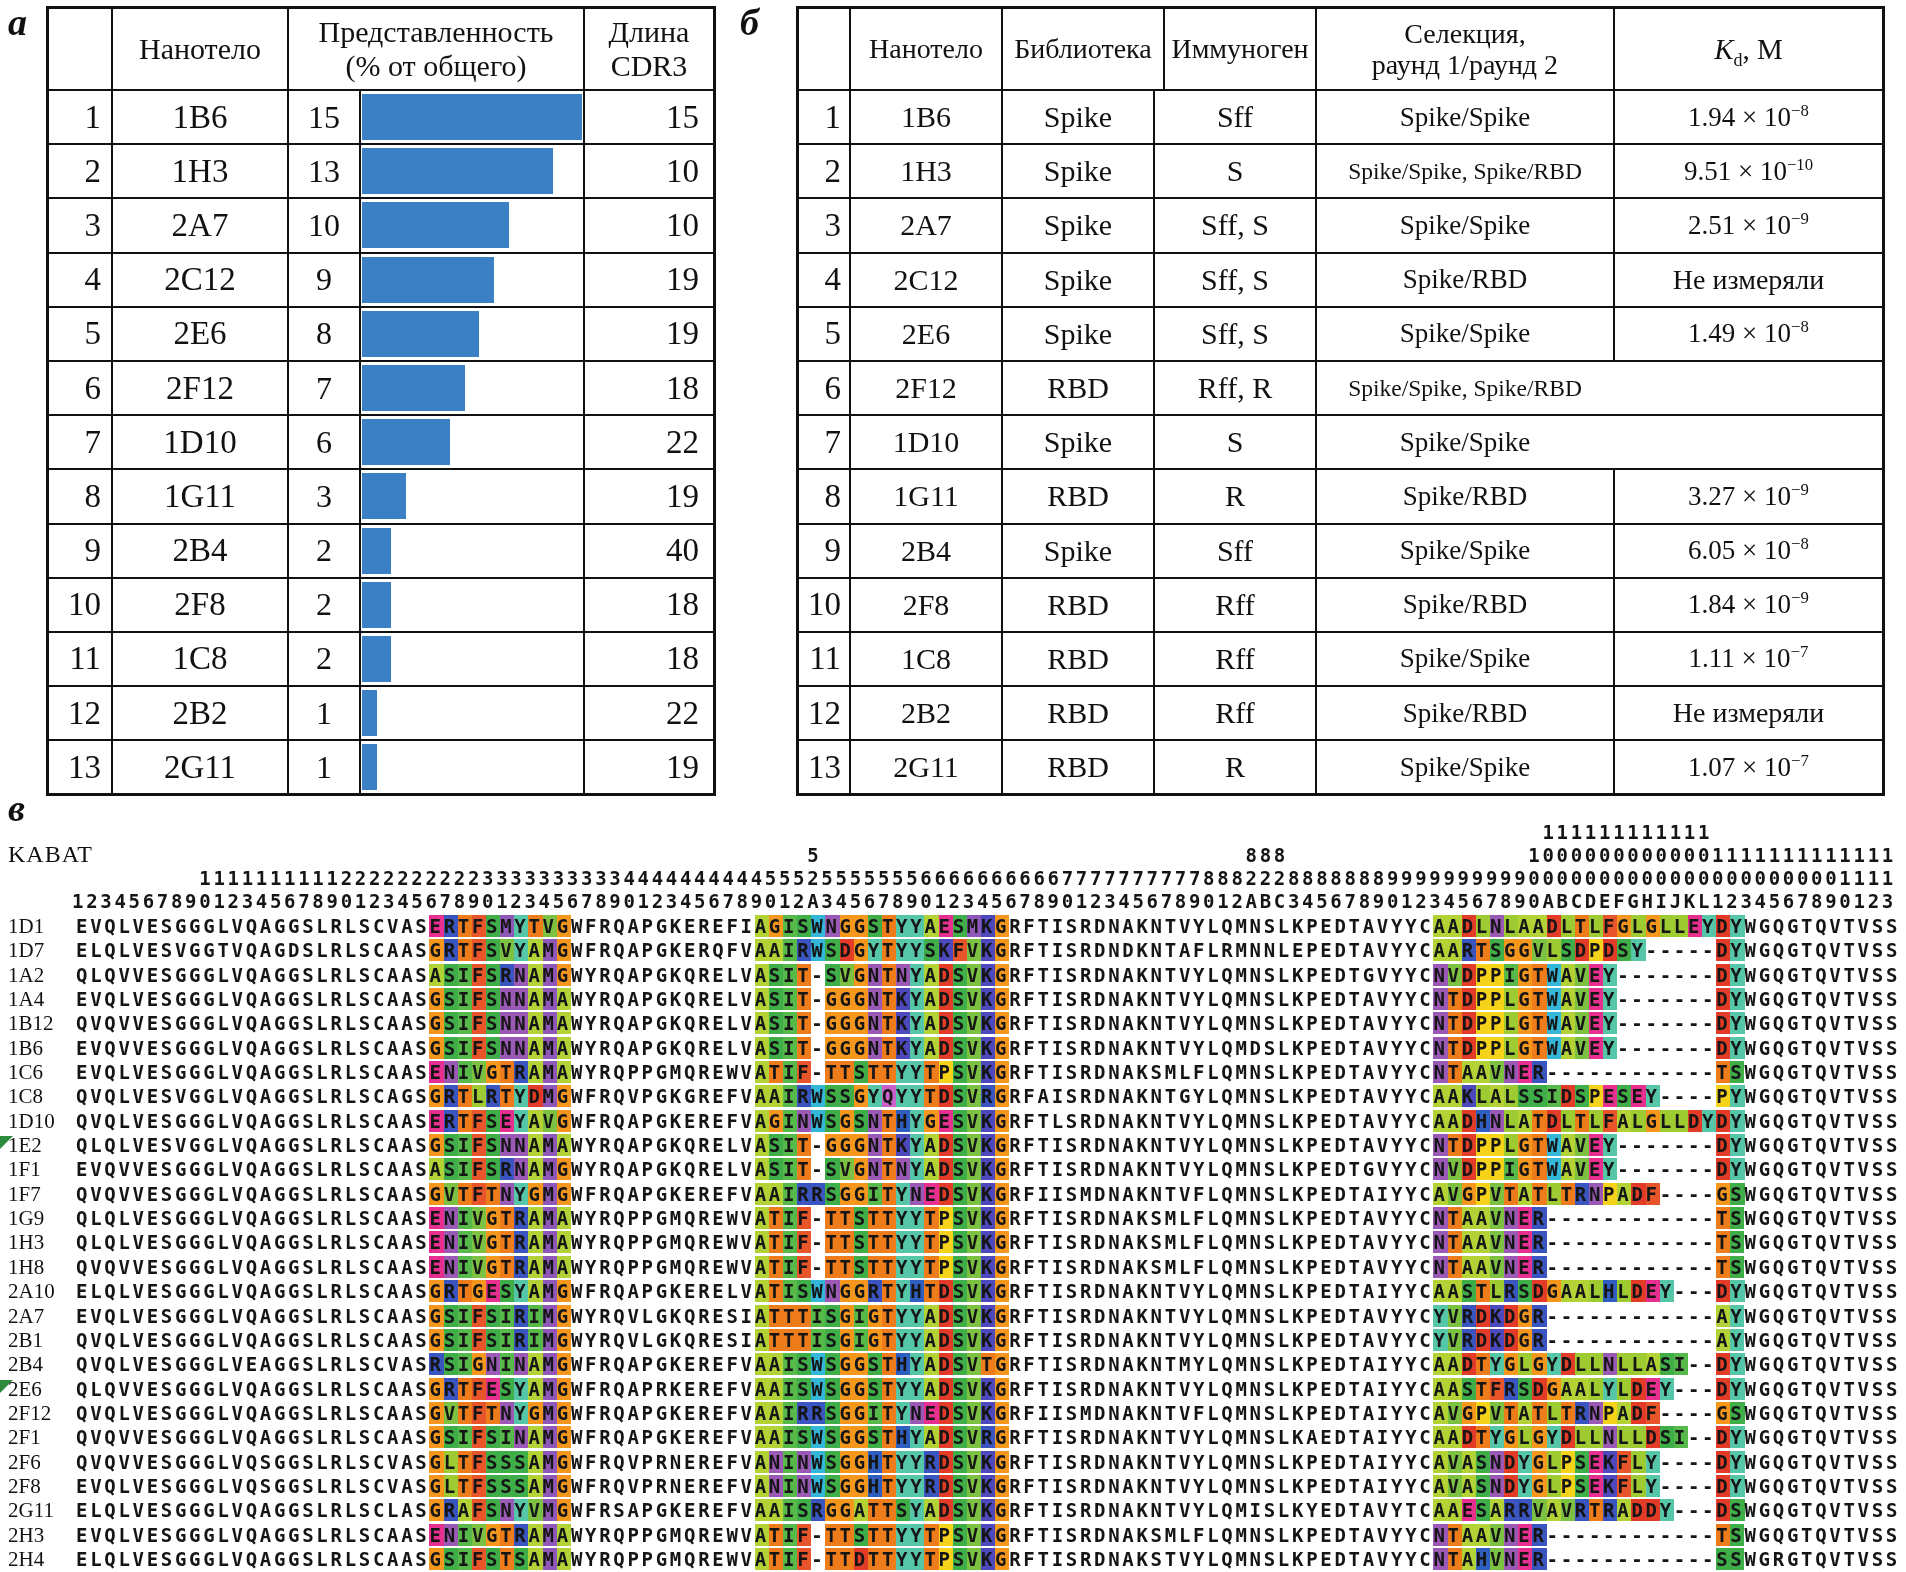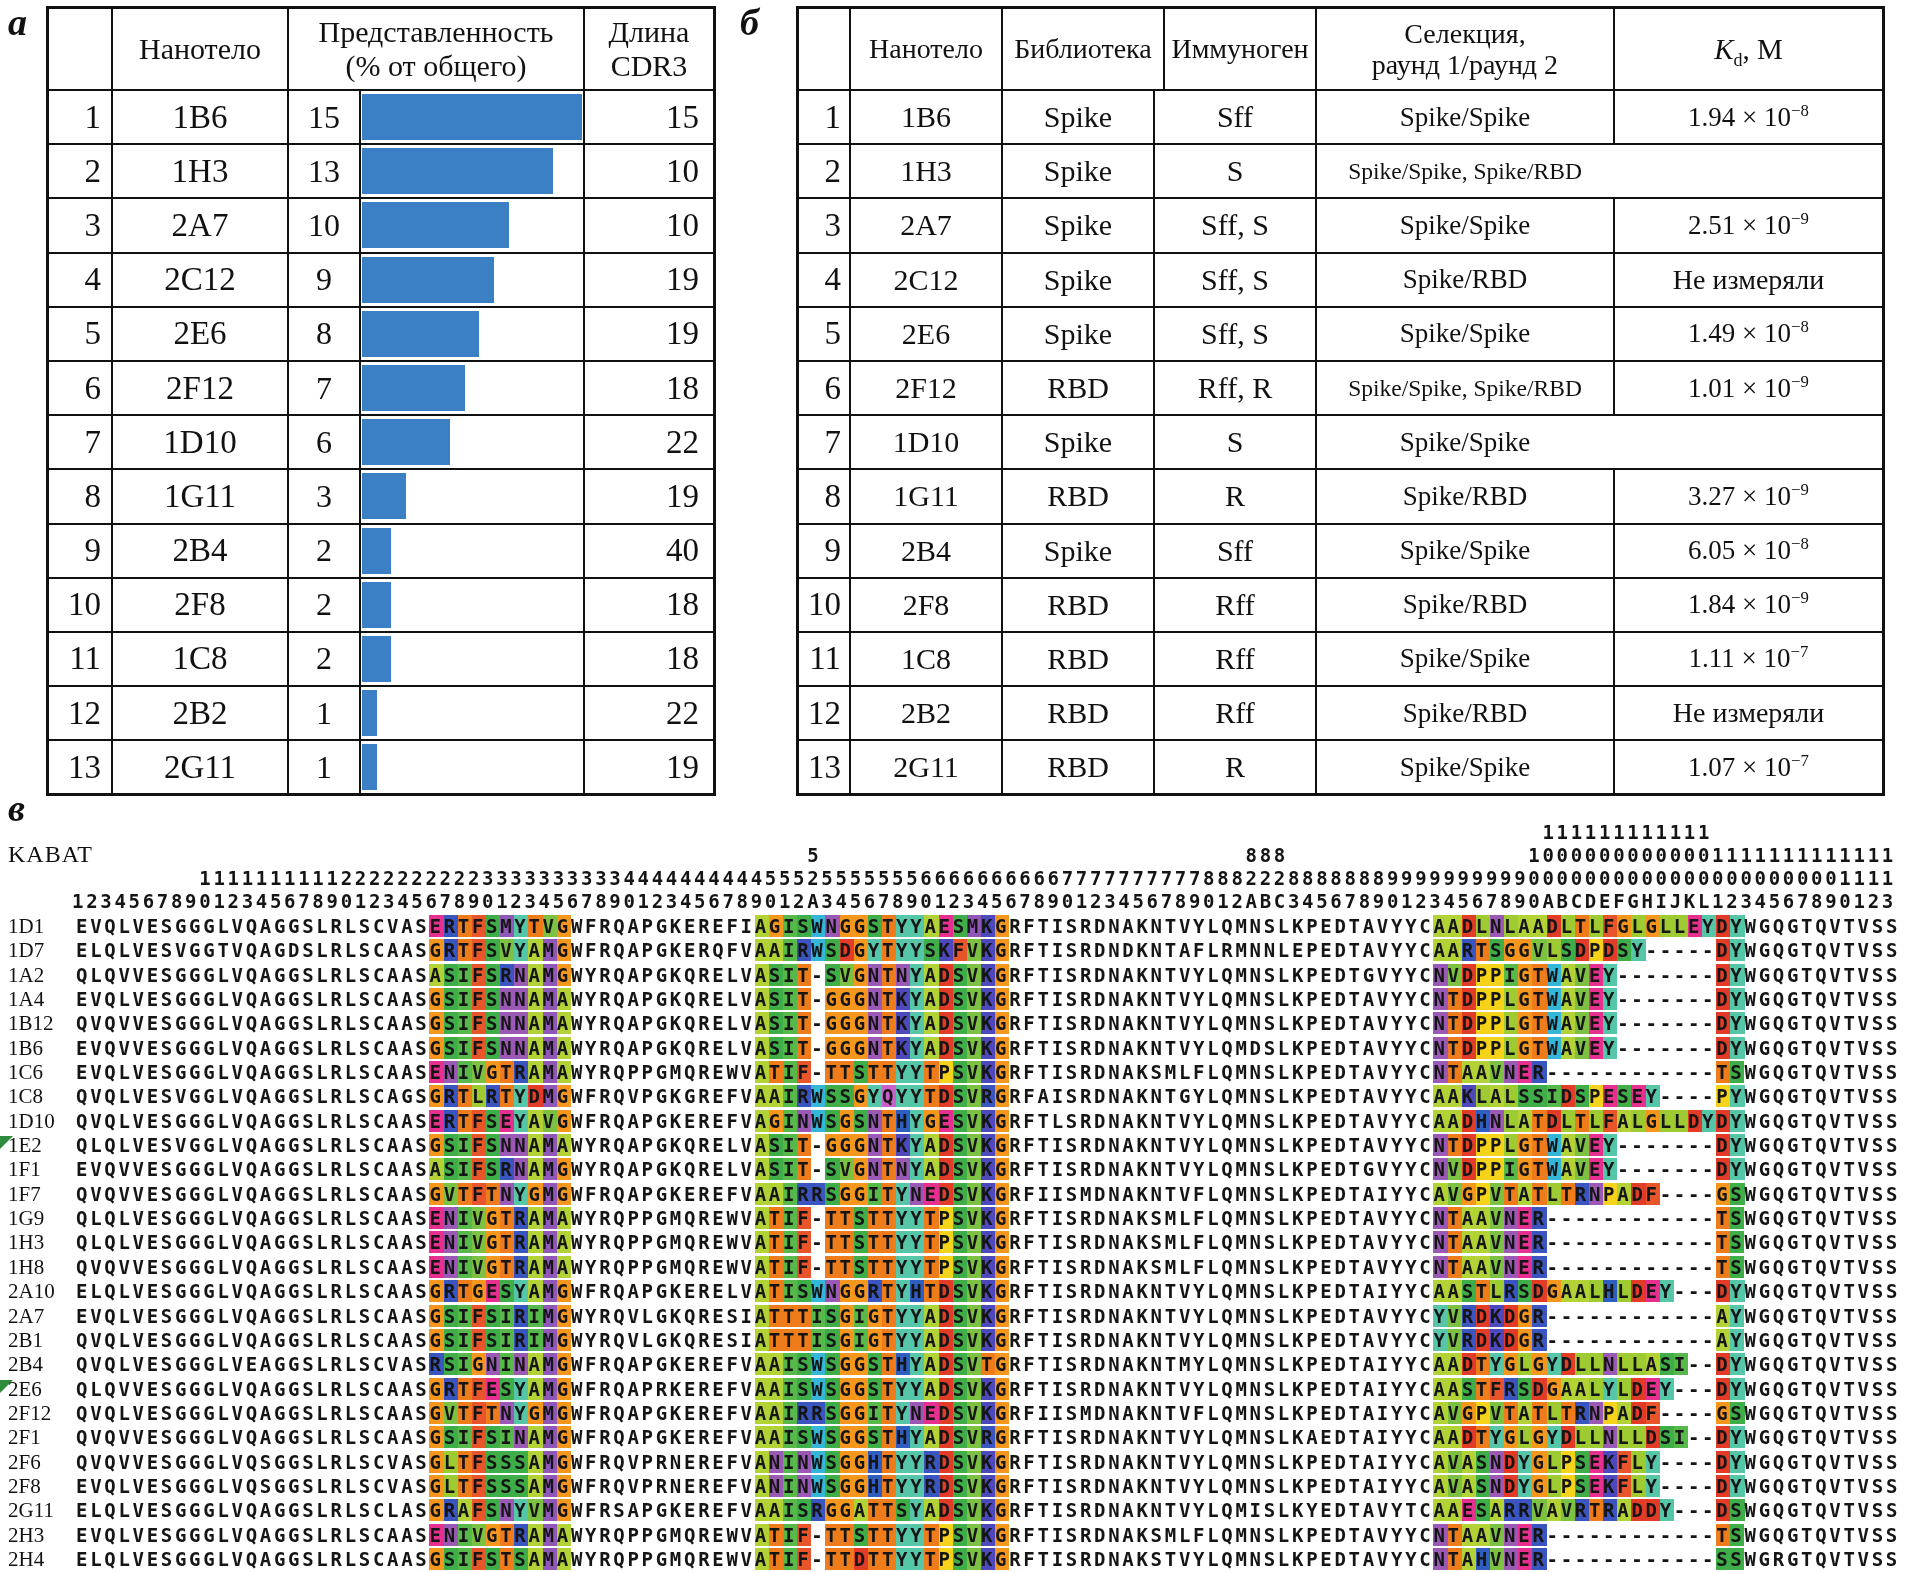--- a/index.html
+++ b/index.html
@@ -237,20 +237,23 @@
         <div class="cell tb-c5 tb-kd">
           <span>1.94 × 10<sup>−8</sup></span>
         </div>
       </div>
       <div class="trow tb-drow">
         <div class="cell noleft tb-c0 tb-num">2</div>
         <div class="cell tb-c1 tb-cell">1H3</div>
         <div class="cell tb-c2 tb-cell">Spike</div>
         <div class="cell tb-c3 tb-cell">S</div>
         <div class="cell tb-c4 tb-sel small">Spike/Spike, Spike/RBD</div>
+        <div class="cell tb-c5 tb-kd">
+          <span>9.51 × 10<sup>−10</sup></span>
+        </div>
       </div>
       <div class="trow tb-drow">
         <div class="cell noleft tb-c0 tb-num">3</div>
         <div class="cell tb-c1 tb-cell">2A7</div>
         <div class="cell tb-c2 tb-cell">Spike</div>
         <div class="cell tb-c3 tb-cell">Sff, S</div>
         <div class="cell tb-c4 tb-sel">Spike/Spike</div>
         <div class="cell tb-c5 tb-kd">
           <span>2.51 × 10<sup>−9</sup></span>
         </div>
@@ -274,23 +277,20 @@
         <div class="cell tb-c5 tb-kd">
           <span>1.49 × 10<sup>−8</sup></span>
         </div>
       </div>
       <div class="trow tb-drow">
         <div class="cell noleft tb-c0 tb-num">6</div>
         <div class="cell tb-c1 tb-cell">2F12</div>
         <div class="cell tb-c2 tb-cell">RBD</div>
         <div class="cell tb-c3 tb-cell">Rff, R</div>
         <div class="cell tb-c4 tb-sel small">Spike/Spike, Spike/RBD</div>
-        <div class="cell tb-c5 tb-kd">
-          <span>1.01 × 10<sup>−9</sup></span>
-        </div>
       </div>
       <div class="trow tb-drow">
         <div class="cell noleft tb-c0 tb-num">7</div>
         <div class="cell tb-c1 tb-cell">1D10</div>
         <div class="cell tb-c2 tb-cell">Spike</div>
         <div class="cell tb-c3 tb-cell">S</div>
         <div class="cell tb-c4 tb-sel">Spike/Spike</div>
       </div>
       <div class="trow tb-drow">
         <div class="cell noleft tb-c0 tb-num">8</div>

